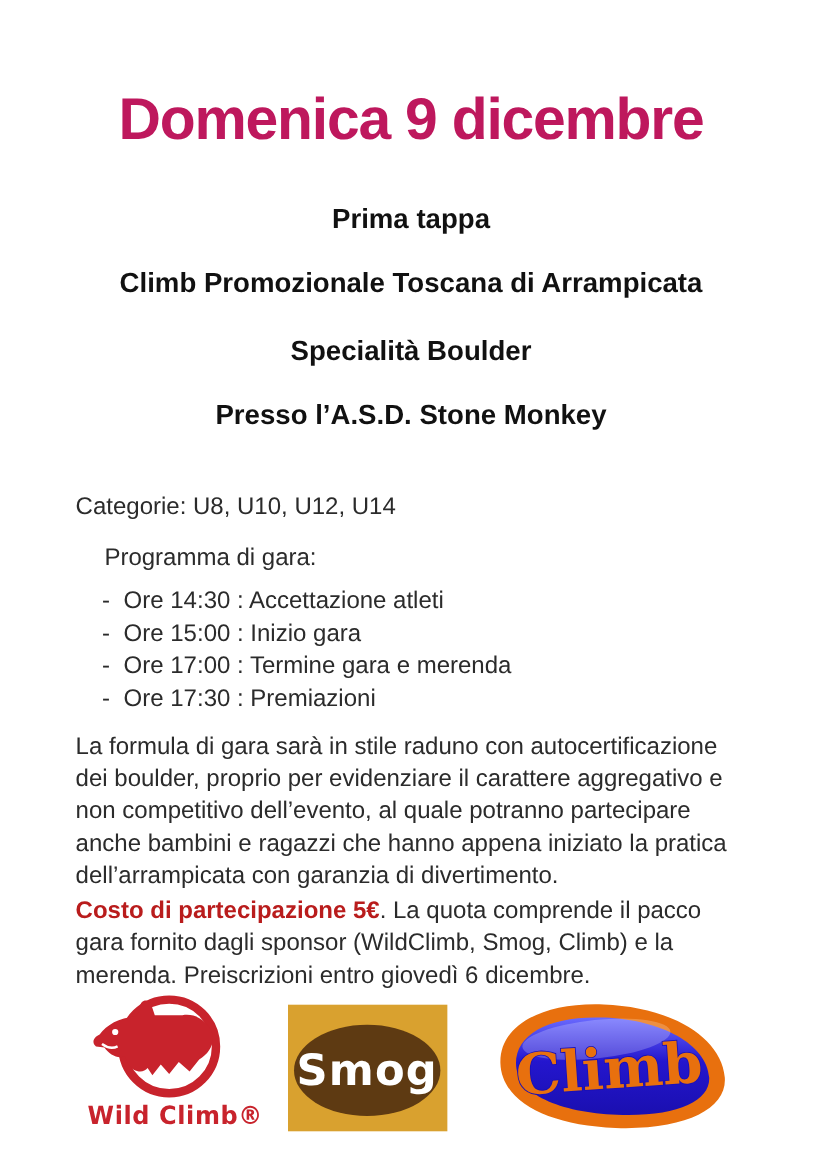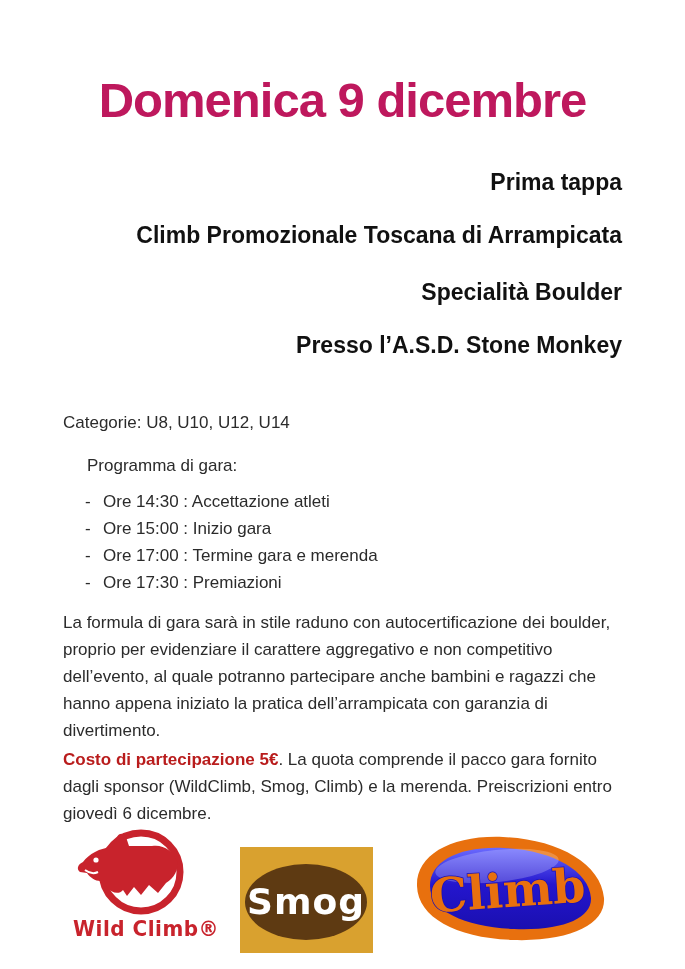--- a/index.html
+++ b/index.html
@@ -18,29 +18,29 @@
     line-height: 60px;
     font-weight: 700;
     text-align: center;
     color: #be185d;
     letter-spacing: -1px;
   }
   .subtitle {
     font-size: 23px;
     line-height: 28px;
     font-weight: 700;
-    text-align: right;
+    text-align: center;
     color: #111111;
   }
   .subtitle-1 { margin-top: 38px; }
   .subtitle-2 { margin-top: 25px; }
   .subtitle-3 { margin-top: 29px; }
   .subtitle-4 { margin-top: 25px; }
 
-  .bodytext { font-size: 17px; line-height: 27px; color: #2b2b2b; }
+  .bodytext { font-size: 20px; line-height: 27px; color: #2b2b2b; }
   .categories-line { margin-top: 50px; }
   .program-heading { margin-top: 16px; margin-left: 24px; }
 
   ul.schedule {
     list-style: none;
     margin: 9px 0 0 0;
     padding: 0 0 0 22px;
   }
   ul.schedule li { line-height: 27px; }
   ul.schedule li::before {
@@ -66,21 +66,21 @@
     display: block;
     margin-top: 2px;
     font-size: 20px;
     font-weight: 800;
     letter-spacing: 0.5px;
     color: #c8232c;
     font-family: "DejaVu Sans", sans-serif;
     transform: scaleY(1.05);
     white-space: nowrap;
   }
-  .sponsor-smog { width: 133px; margin-left: 37px; margin-top: 20px; }
+  .sponsor-smog { width: 133px; margin-left: 37px; margin-top: 10px; }
   .sponsor-climb { width: 205px; margin-left: 32px; margin-top: 1px; }
   svg { display: block; }
 </style>
 </head>
 <body>
 
 <div class="page">
 
   <h1 class="title">Domenica 9 dicembre</h1>
 

